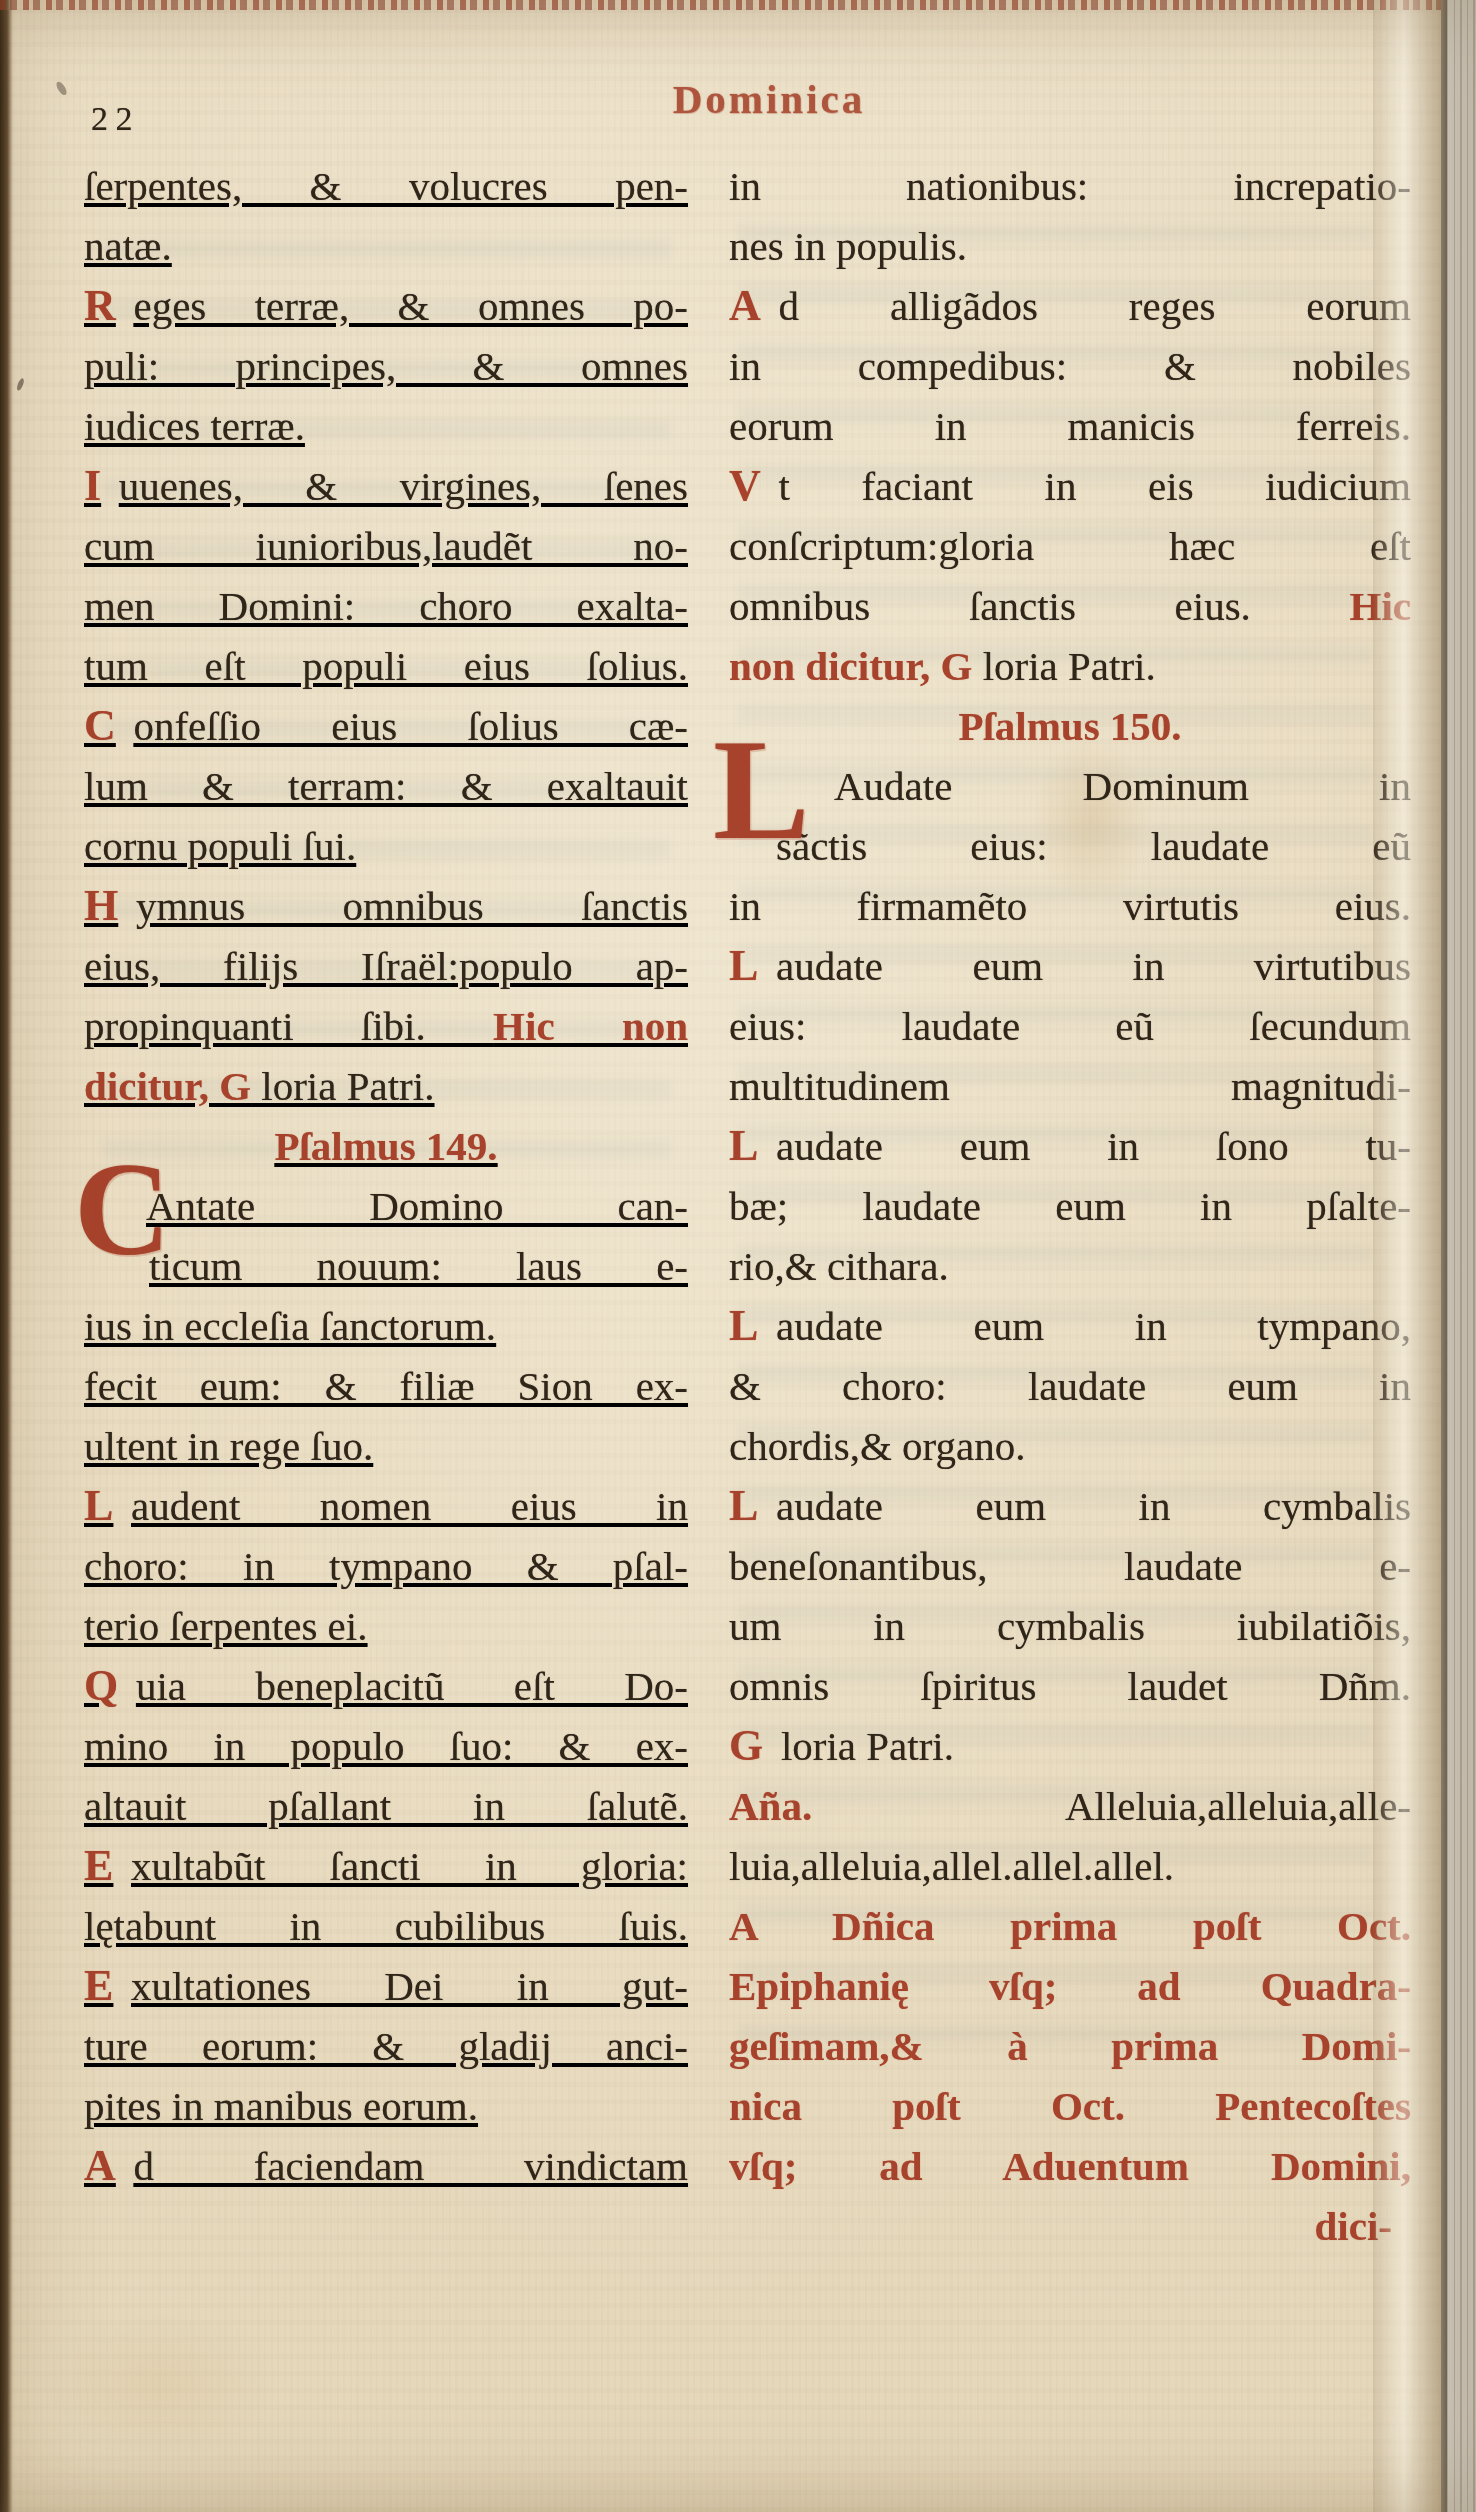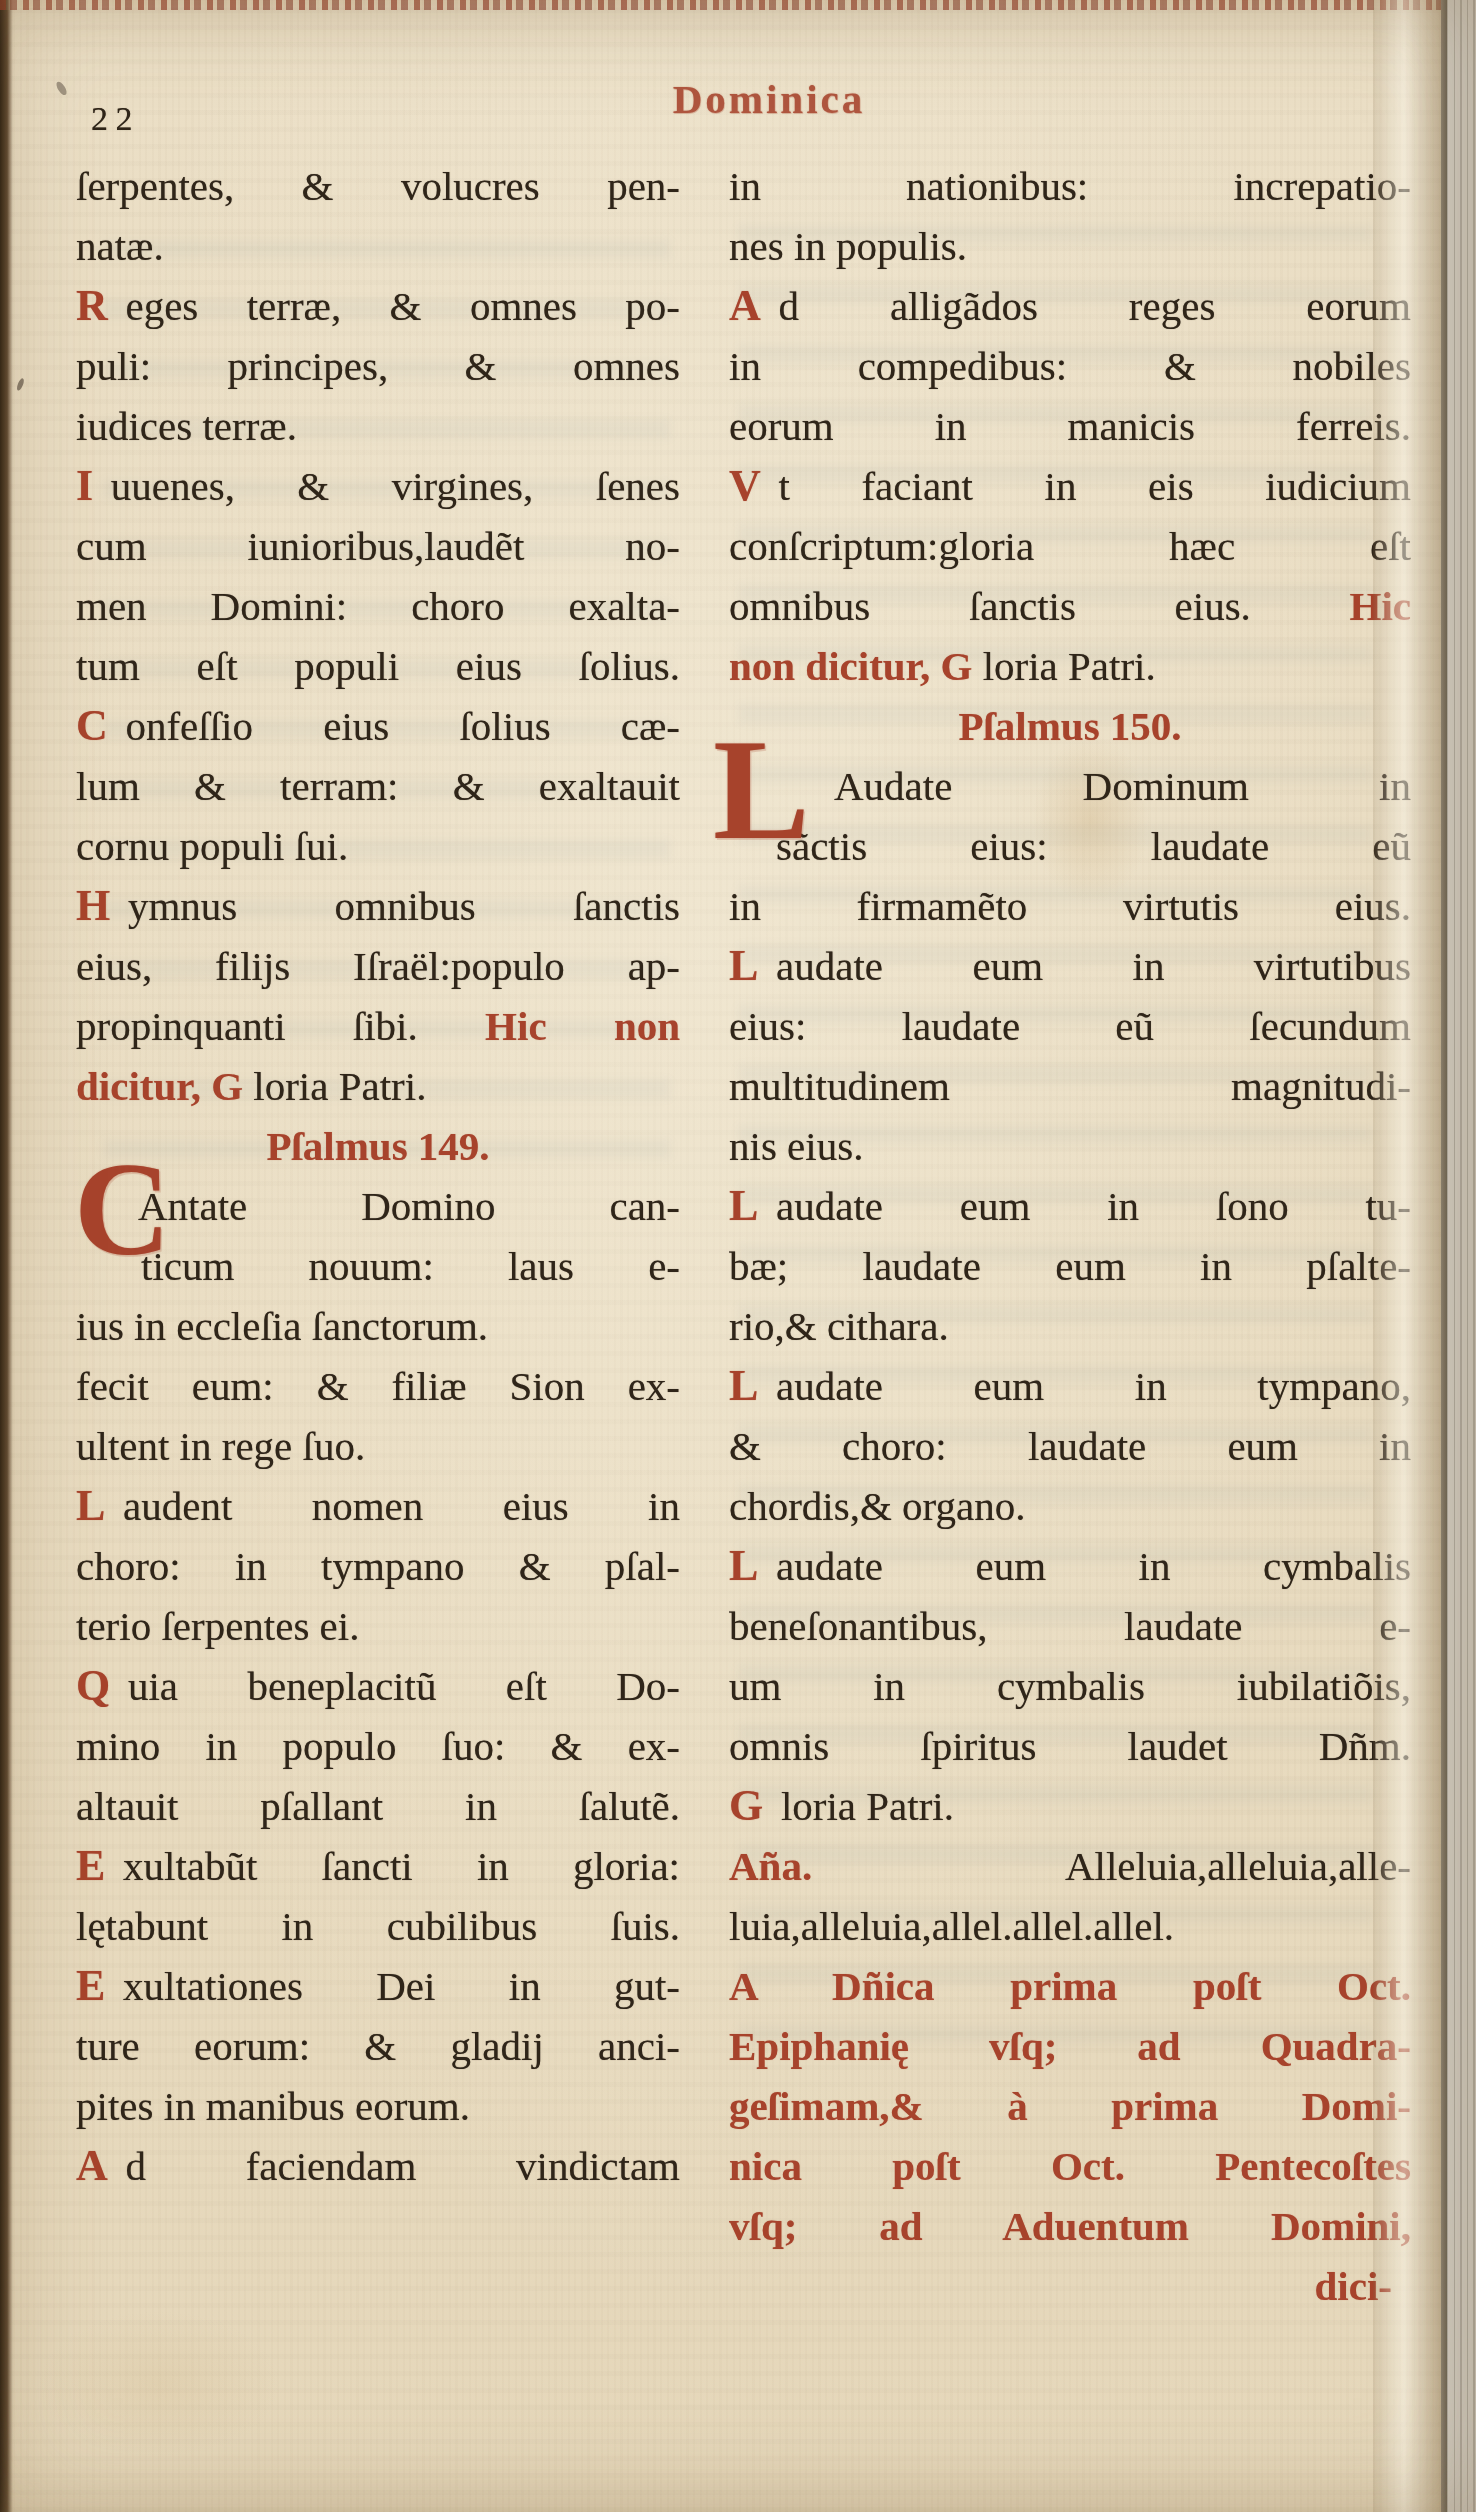--- a/index.html
+++ b/index.html
@@ -19,21 +19,21 @@
     transform:translateX(31px);
     font-size:41px;letter-spacing:3px;color:var(--red);
     text-shadow:0 0 1.5px rgba(167,67,44,.55), 0.7px 0.7px 0 rgba(167,67,44,.25);
     opacity:.88;font-weight:bold;
   }
   .page-number{
     position:absolute;top:100px;left:62px;font-size:34px;color:var(--ink);
     letter-spacing:7.4px;text-shadow:0 0 0.7px rgba(47,37,25,.6);margin-left:29px;
   }
   .col{position:absolute;top:156px;}
-  .col-left{left:76px;width:604px;}
+  .col-left{left:84px;width:604px;text-decoration:underline;}
   .col-right{left:729px;width:682px;}
   .line{
     height:60px;line-height:60px;font-size:41px;color:var(--ink);
     text-shadow:0 0 0.9px rgba(47,37,25,.55);
     text-align:justify;overflow:hidden;
   }
   .line.j{text-align-last:justify;}
   .line.center{text-align:center;text-align-last:center;}
   .line.tr{text-align:right;text-align-last:right;padding-right:19px;}
   .ink{color:var(--ink);}
@@ -136,21 +136,20 @@
       <div class="line j"><span class="ink">conſcriptum:gloria hæc eſt</span></div>
       <div class="line j"><span class="ink">omnibus ſanctis eius. </span><span class="red">Hic</span></div>
       <div class="line"><span class="red">non dicitur, G</span><span class="ink"> loria Patri.</span></div>
       <div class="line center"><span class="red">Pſalmus 150.</span></div>
       <div class="line j ind1"><span class="ink">Audate Dominum in</span></div>
       <div class="line j ind2"><span class="ink">sãctis eius: laudate eũ</span></div>
       <div class="line j"><span class="ink">in firmamẽto virtutis eius.</span></div>
       <div class="line j"><span class="ric">L</span><span class="ink">audate eum in virtutibus</span></div>
       <div class="line j"><span class="ink">eius: laudate eũ ſecundum</span></div>
       <div class="line j"><span class="ink">multitudinem magnitudi-</span></div>
-      <div class="line"><span class="ink">nis eius.</span></div>
       <div class="line j"><span class="ric">L</span><span class="ink">audate eum in ſono tu-</span></div>
       <div class="line j"><span class="ink">bæ; laudate eum in pſalte-</span></div>
       <div class="line"><span class="ink">rio,&amp; cithara.</span></div>
       <div class="line j"><span class="ric">L</span><span class="ink">audate eum in tympano,</span></div>
       <div class="line j"><span class="ink">&amp; choro: laudate eum in</span></div>
       <div class="line"><span class="ink">chordis,&amp; organo.</span></div>
       <div class="line j"><span class="ric">L</span><span class="ink">audate eum in cymbalis</span></div>
       <div class="line j"><span class="ink">beneſonantibus, laudate e-</span></div>
       <div class="line j"><span class="ink">um in cymbalis iubilatiõis,</span></div>
       <div class="line j"><span class="ink">omnis ſpiritus laudet Dñm.</span></div>

